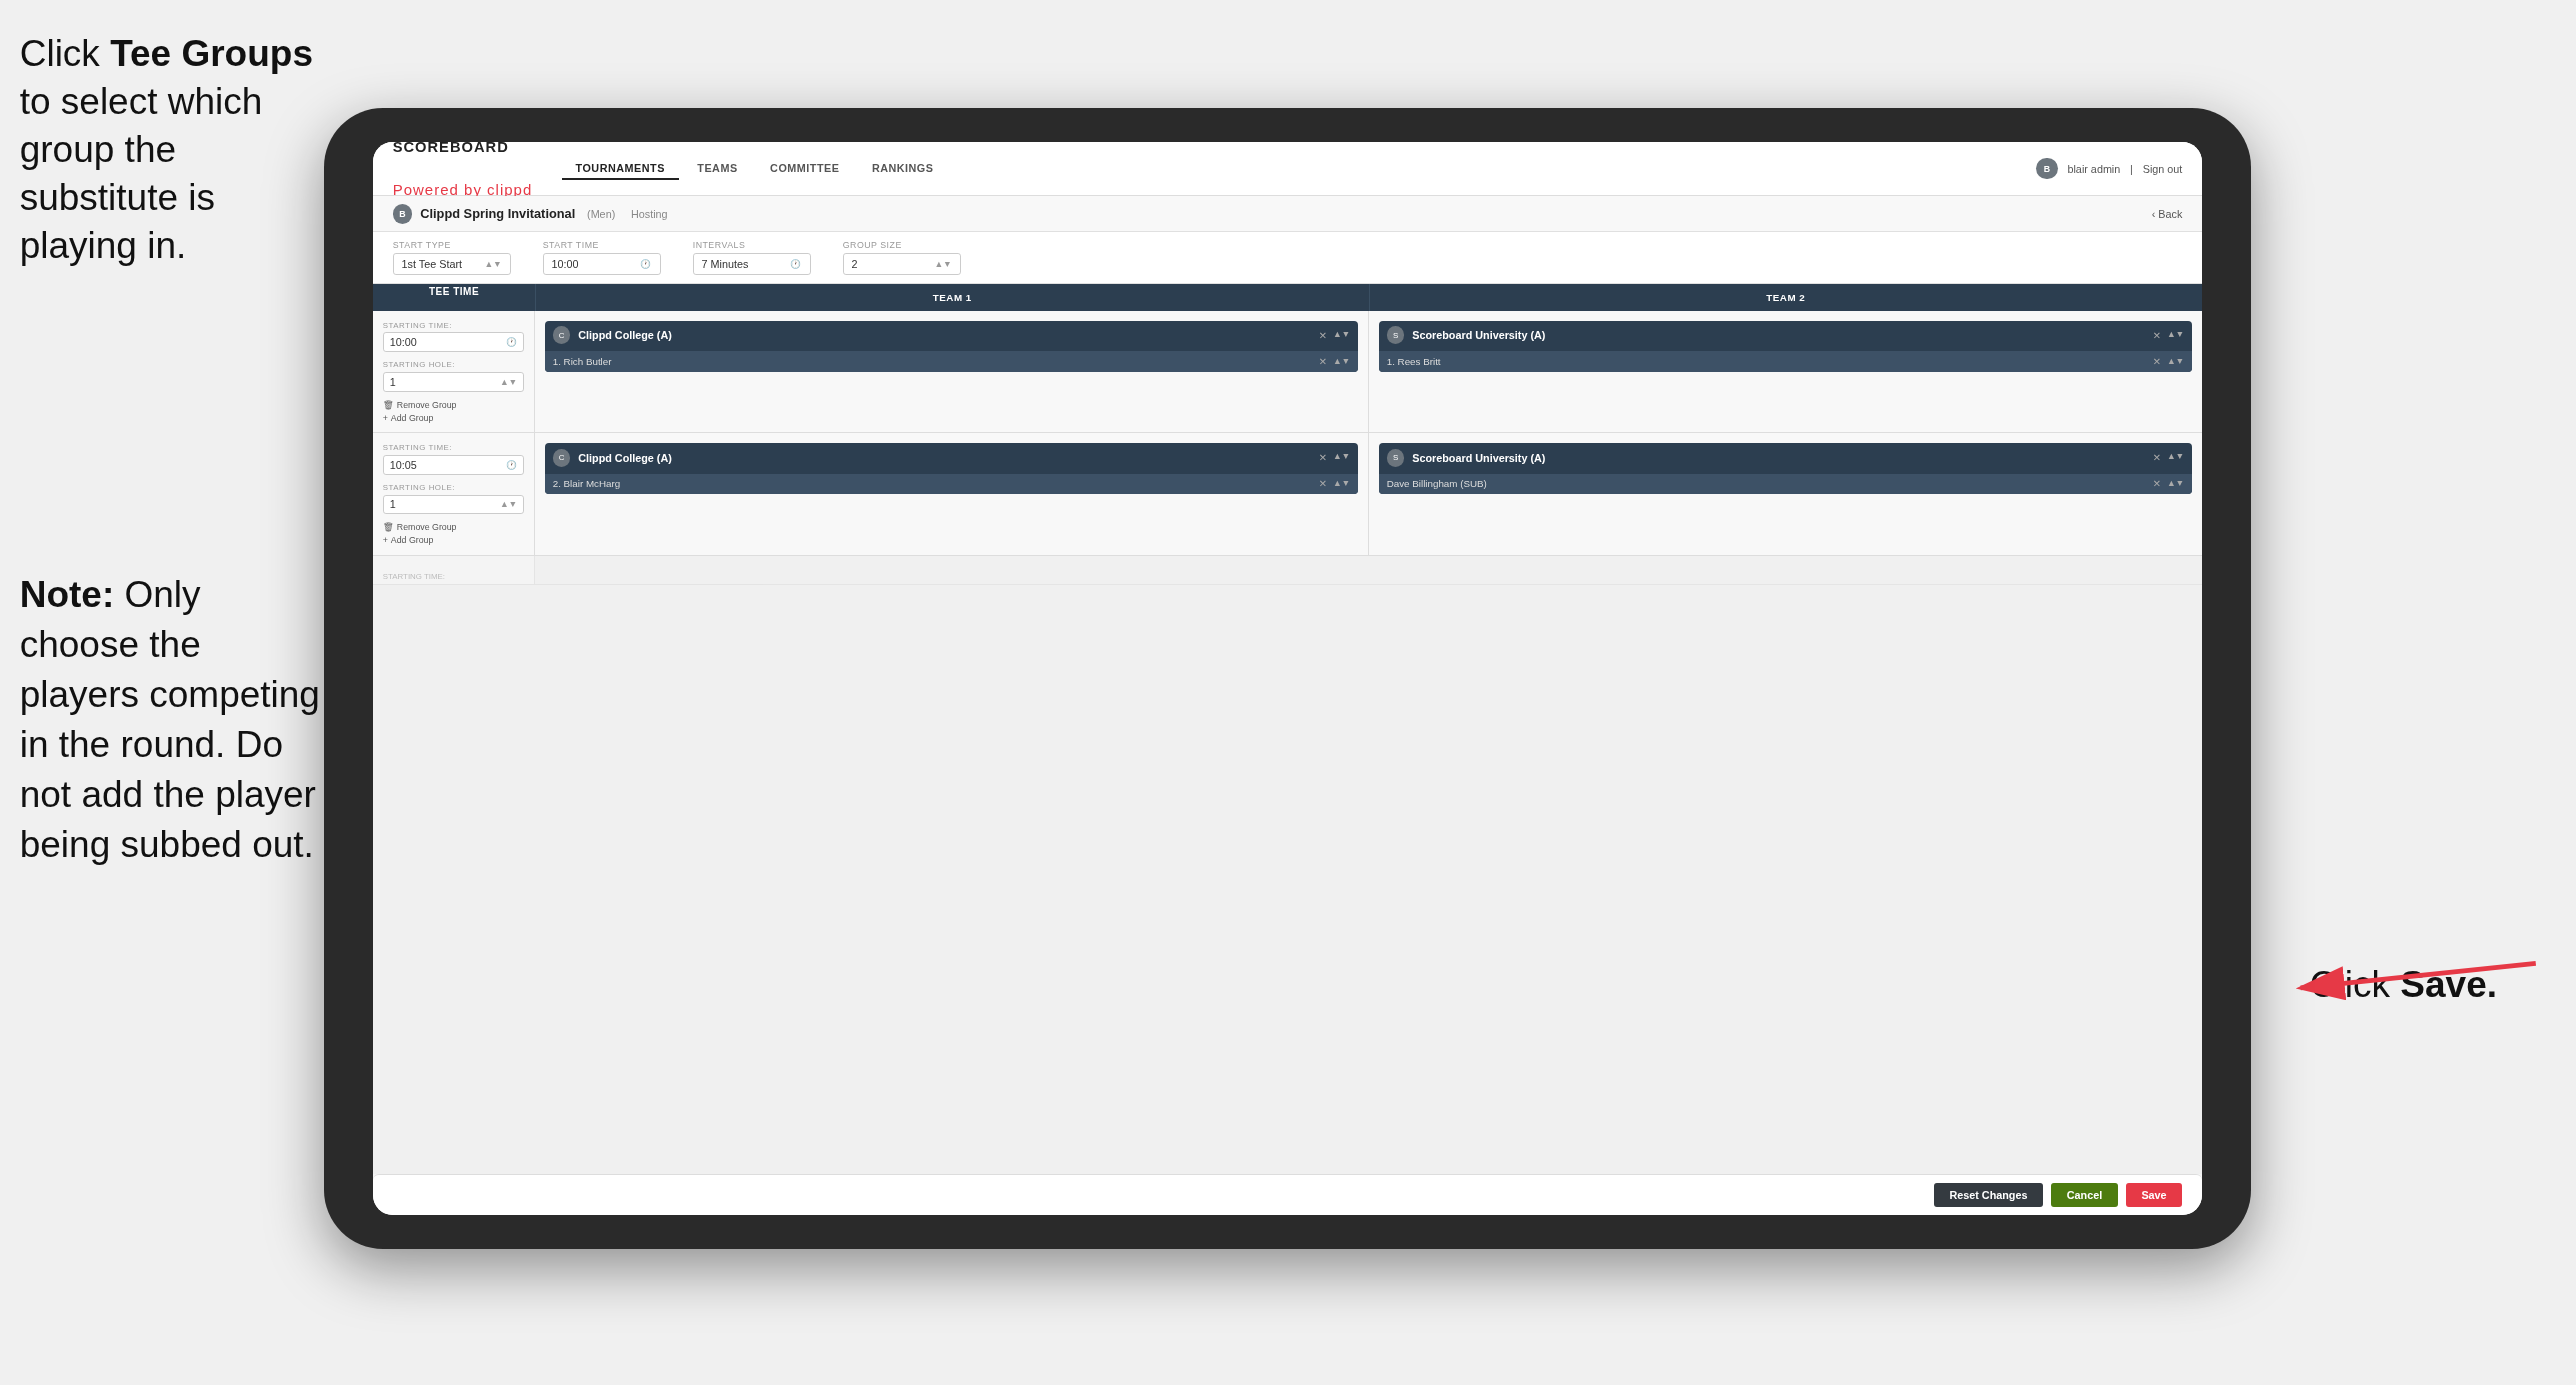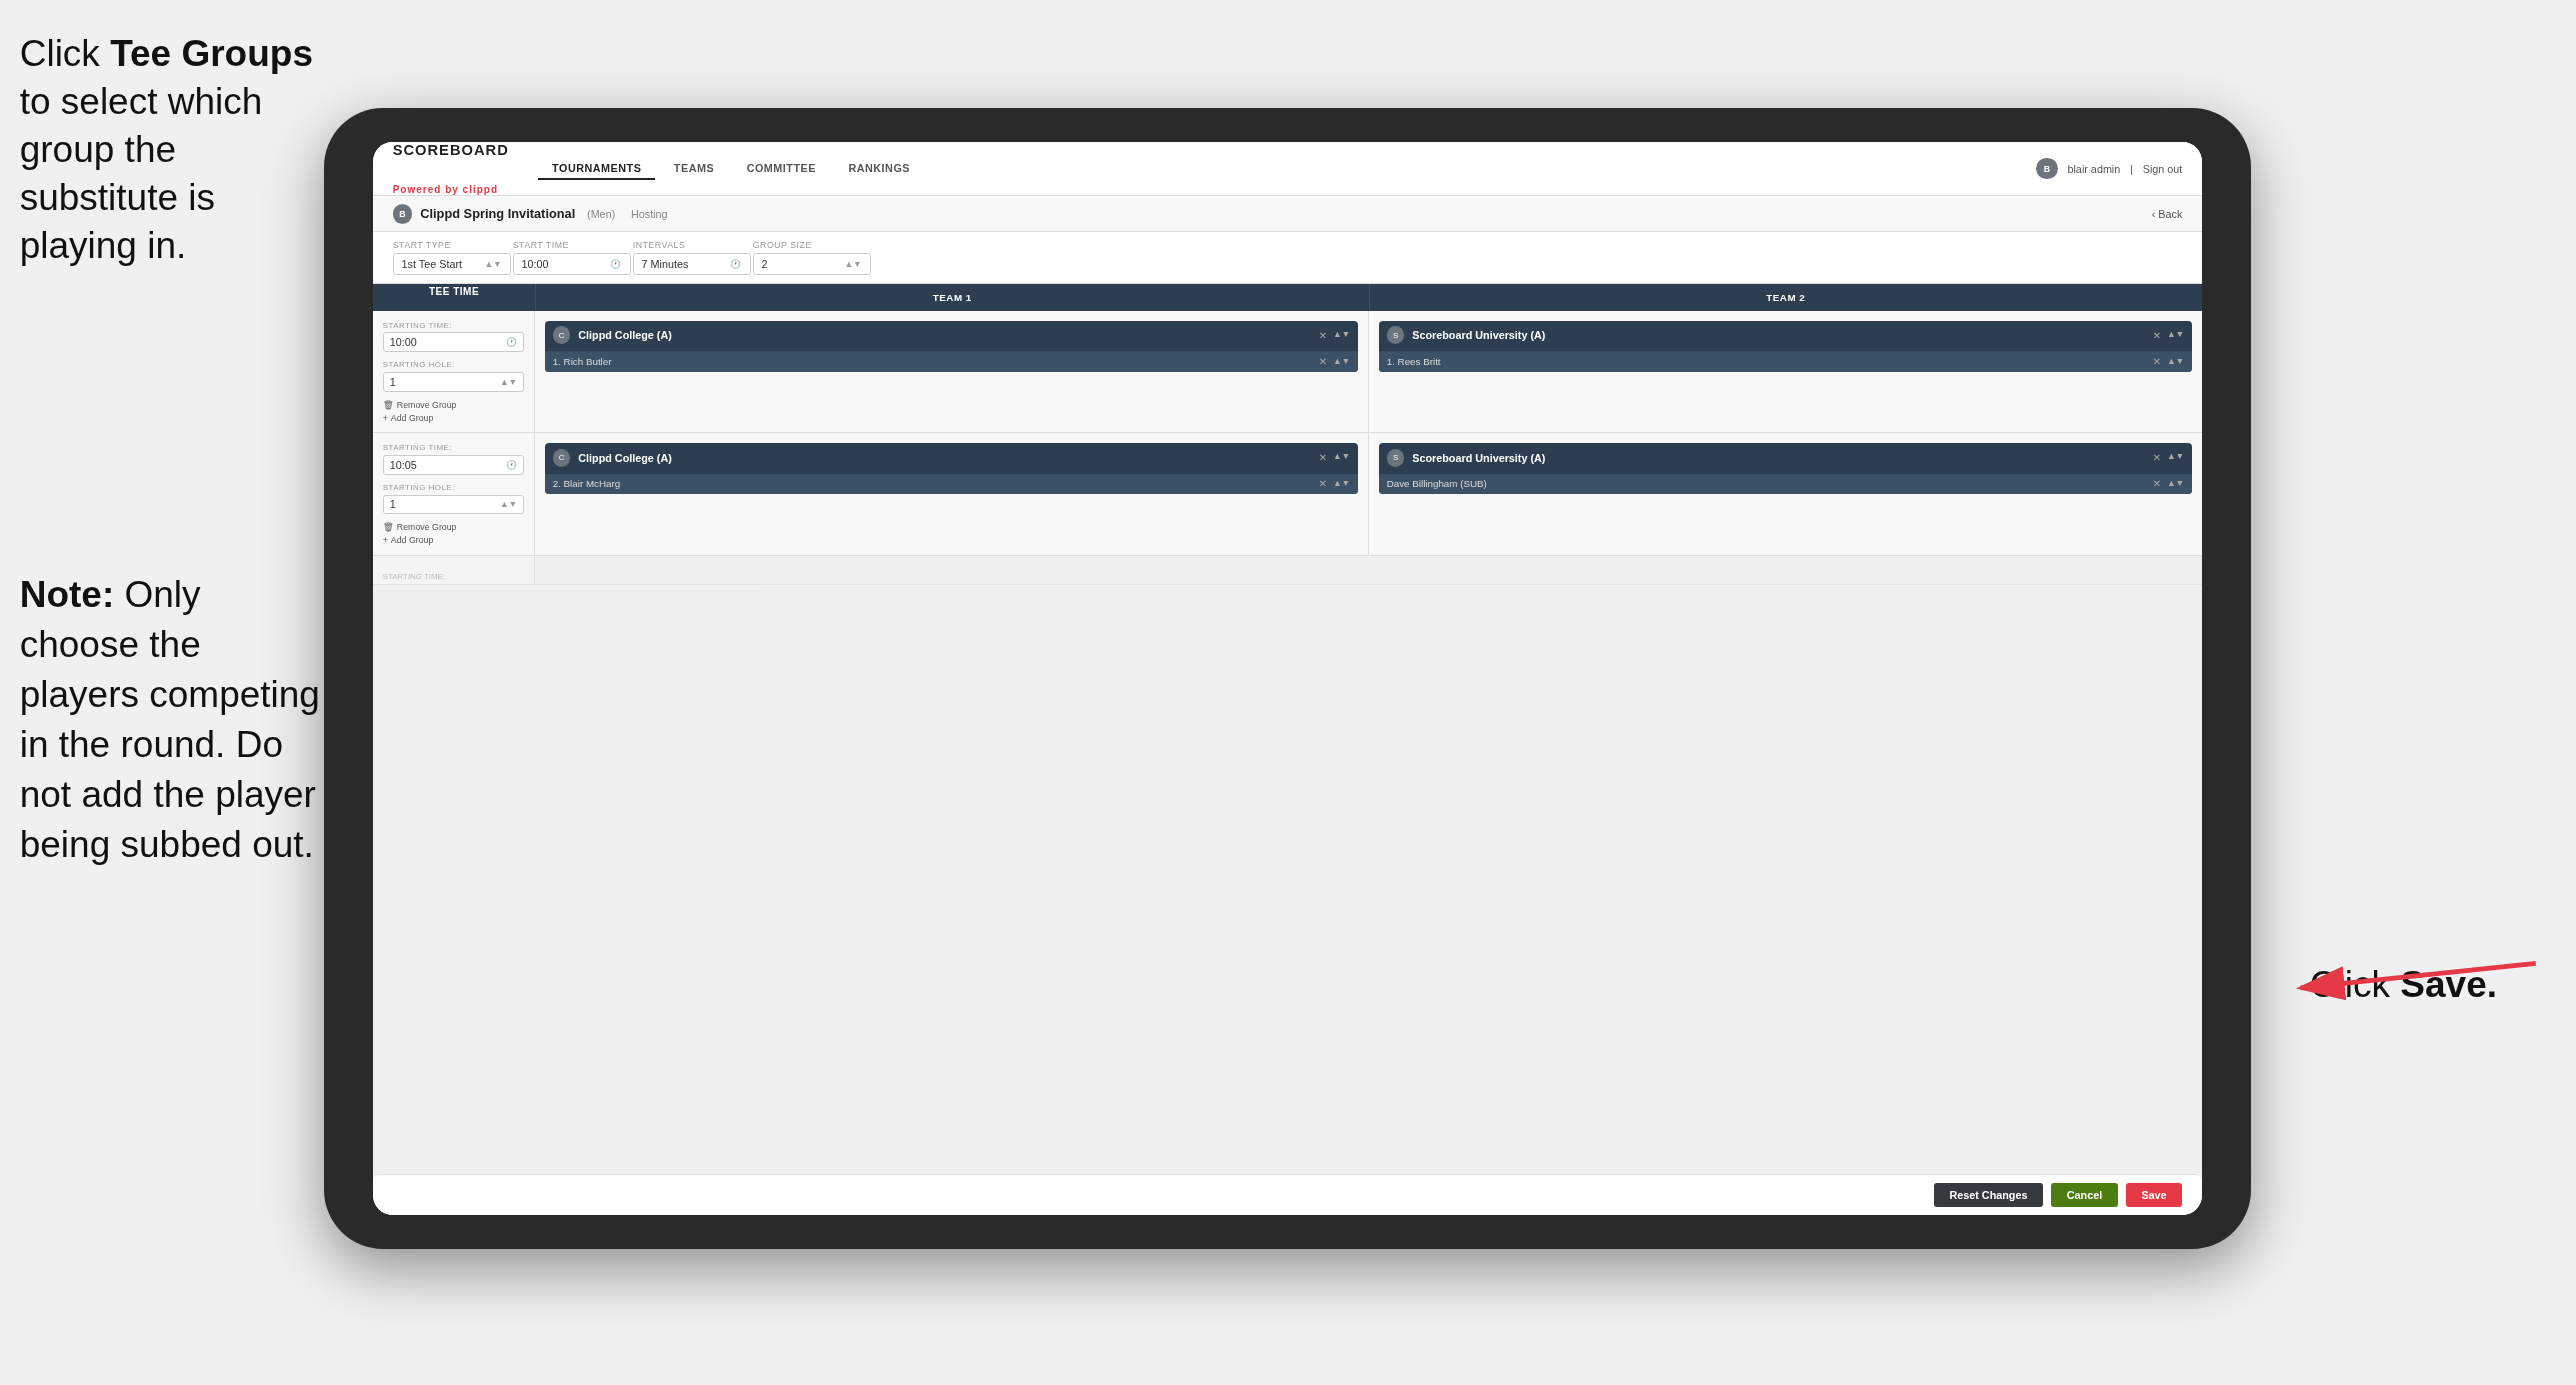--- a/index.html
+++ b/index.html
@@ -86,24 +86,23 @@
       margin-right: 29.5px;
       gap: 26px;
     }
     .logo-title {
       font-size: 14.7px;
       font-weight: 900;
       letter-spacing: 1px;
       color: #222;
     }
     .logo-subtitle {
-      font-size: 10px;
+      font-size: 15px;
       color: #e63946;
       letter-spacing: 1px;
-      font-weight: bold;
     }
 
     .nav-links {
       display: flex;
       gap: 4.9px;
       flex: 1;
     }
     .nav-link {
       padding: 4.9px 13.8px;
       font-size: 10.8px;
@@ -187,21 +186,21 @@
       cursor: pointer;
     }
 
     
     .settings-row {
       background: #fff;
       border-bottom: 1px solid #e0e0e0;
       padding: 7.9px 19.7px;
       display: flex;
       align-items: flex-end;
-      gap: 2px;
+      gap: 32px;
       flex-shrink: 0;
     }
     .setting-group {
       display: flex;
       flex-direction: column;
       gap: 2.9px;
       min-width: 118px;
     }
     .setting-label {
       font-size: 8.8px;

